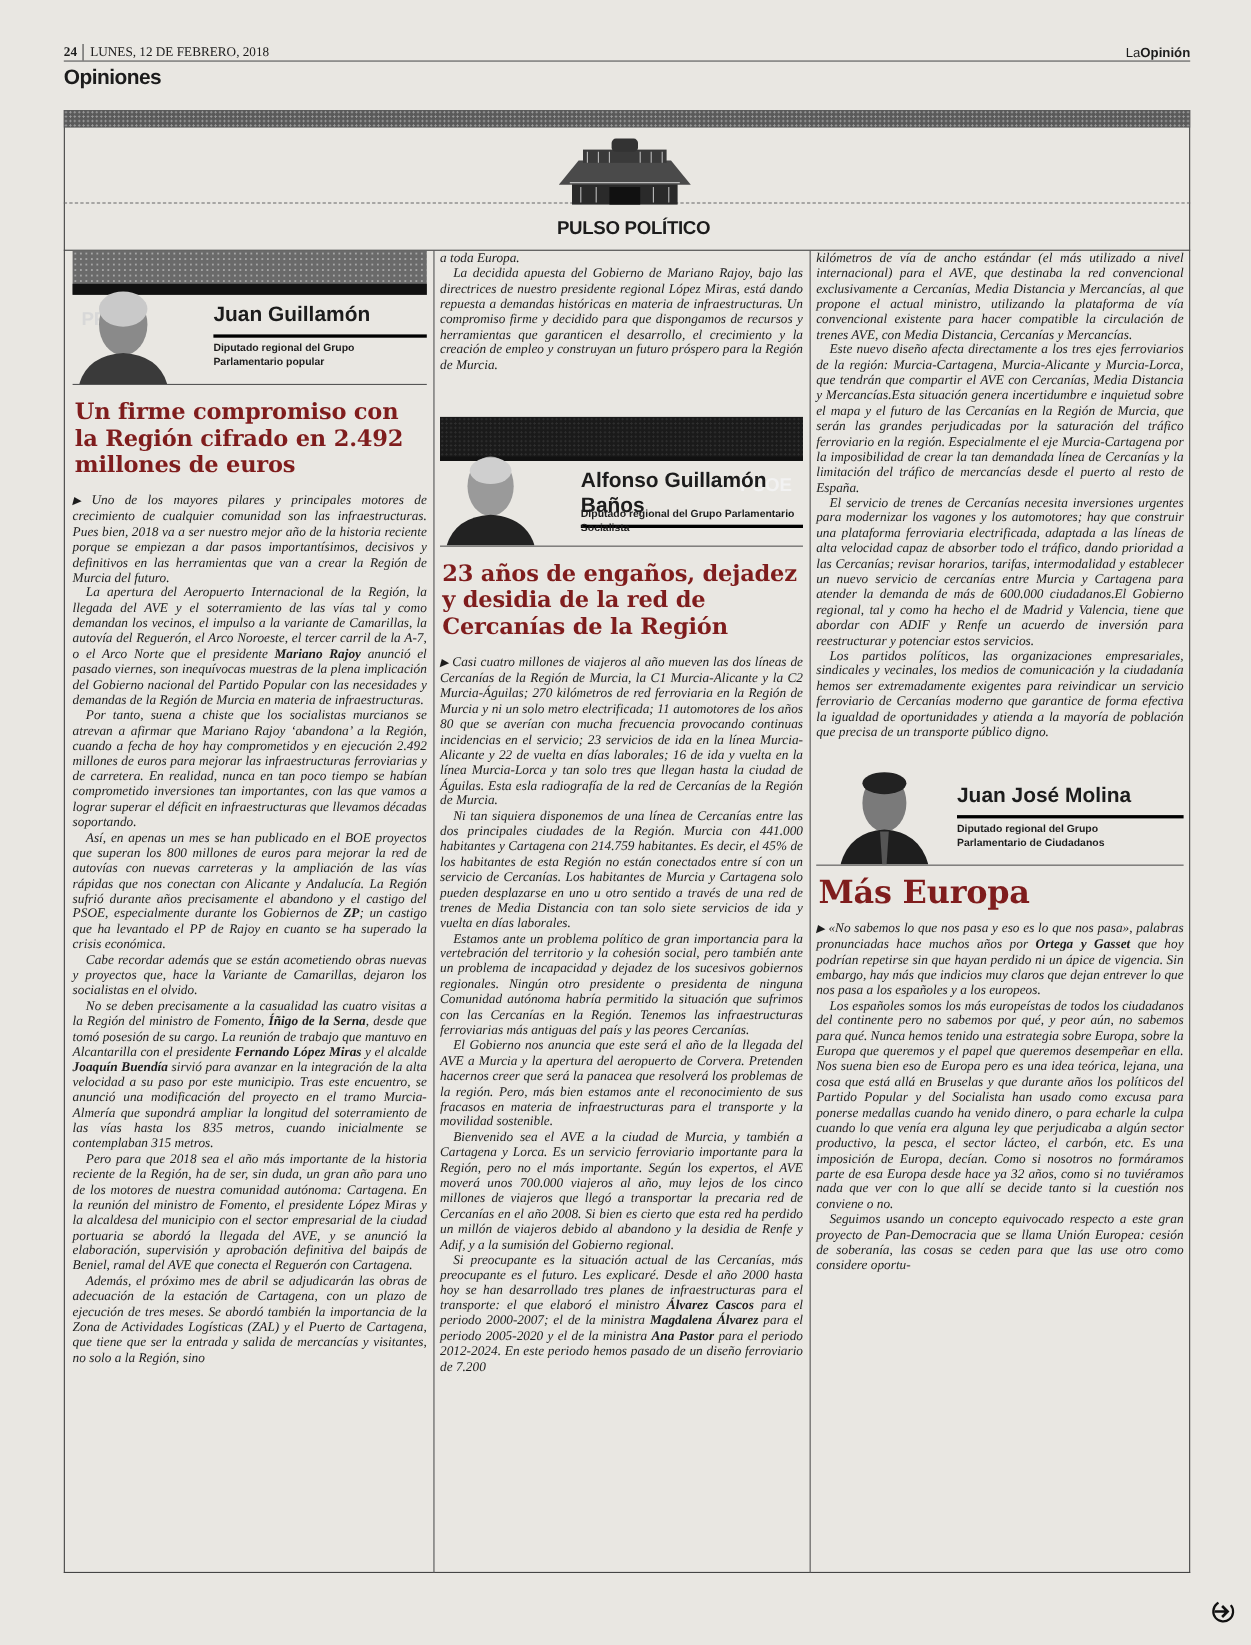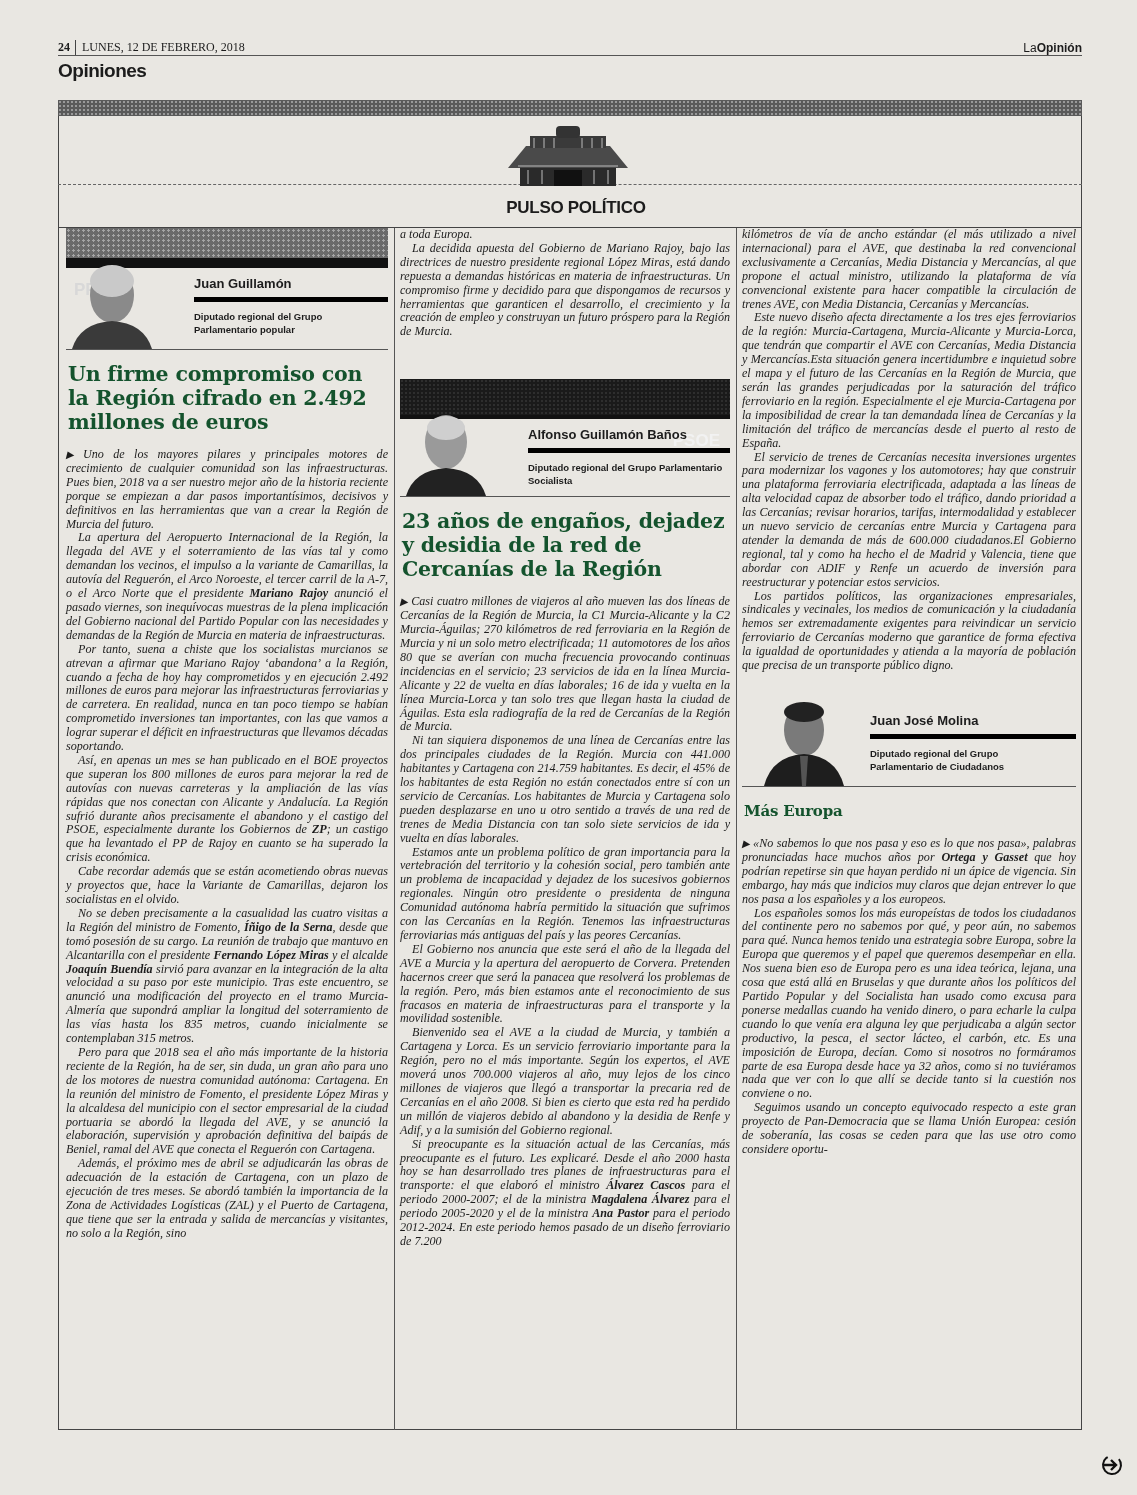--- a/index.html
+++ b/index.html
@@ -68,30 +68,30 @@
   .party-band .tag.left { left: 8px; color: #d8d8d8; }
   .party-band .tag.right { right: 10px; }
   .author {
     position: relative; height: 82px; border-bottom: 1px solid #555;
   }
   .photo {
     position: absolute; left: 6px; bottom: 0; width: 80px; height: 90px;
   }
   .author .name {
     position: absolute; left: 128px; top: 8px; right: 0;
-    font-family: "Liberation Sans", sans-serif; font-weight: bold; font-size: 13px;
-    padding-bottom: 6px; border-bottom: 5px solid #000000;
+    font-family: "Liberation Sans", sans-serif; font-weight: bold; font-size: 19px;
+    padding-bottom: 6px; border-bottom: 3px solid #000000;
   }
   .author .role {
     position: absolute; left: 128px; top: 42px; right: 0;
     font-family: "Liberation Sans", sans-serif; font-weight: bold; font-size: 9.5px; line-height: 13px;
   }
   .headline {
     font-family: "DejaVu Serif", serif; font-weight: bold; font-size: 20.5px; line-height: 24px;
-    color: #14532d; margin: 12px 0 14px 2px; letter-spacing: -0.2px;
+    color: #7f1d1d; margin: 12px 0 14px 2px; letter-spacing: -0.2px;
   }
   .body p {
     font-family: "Liberation Serif", serif; font-size: 12.1px; line-height: 13.9px;
     text-align: justify; text-indent: 12px; hyphens: auto; font-style: italic;
   }
   .body p.first { text-indent: 0; }
   .body p.noindent { text-indent: 0; }
   .body b { font-weight: bold; }
   .tri { font-size: 10px; margin-right: 3px; }
   .arrow-next {
@@ -219,21 +219,21 @@
       <ellipse cx="40" cy="16" rx="20" ry="10" fill="#222"></ellipse>
       <path d="M0 90 Q8 60 40 58 Q72 60 80 90 Z" fill="#1e1e1e"></path>
       <polygon points="36,60 44,60 42,90 38,90" fill="#555"></polygon>
     </svg>
     <div class="name">Juan José Molina</div>
     <div class="role">
       <div>Diputado regional del Grupo</div>
       <div>Parlamentario de Ciudadanos</div>
     </div>
   </div>
-  <h2 class="headline" style="font-size:15px">Más Europa</h2>
+  <h2 class="headline" style="font-size:29px">Más Europa</h2>
   <div class="body">
       <p class="first"><span class="tri">▶</span>«No sabemos lo que nos pasa y eso es lo que nos pasa», palabras pronunciadas hace muchos años por <b>Ortega y Gasset</b> que hoy podrían repetirse sin que hayan perdido ni un ápice de vigencia. Sin embargo, hay más que indicios muy claros que dejan entrever lo que nos pasa a los españoles y a los europeos.</p>
       <p>Los españoles somos los más europeístas de todos los ciudadanos del continente pero no sabemos por qué, y peor aún, no sabemos para qué. Nunca hemos tenido una estrategia sobre Europa, sobre la Europa que queremos y el papel que queremos desempeñar en ella. Nos suena bien eso de Europa pero es una idea teórica, lejana, una cosa que está allá en Bruselas y que durante años los políticos del Partido Popular y del Socialista han usado como excusa para ponerse medallas cuando ha venido dinero, o para echarle la culpa cuando lo que venía era alguna ley que perjudicaba a algún sector productivo, la pesca, el sector lácteo, el carbón, etc. Es una imposición de Europa, decían. Como si nosotros no formáramos parte de esa Europa desde hace ya 32 años, como si no tuviéramos nada que ver con lo que allí se decide tanto si la cuestión nos conviene o no.</p>
       <p>Seguimos usando un concepto equivocado respecto a este gran proyecto de Pan-Democracia que se llama Unión Europea: cesión de soberanía, las cosas se ceden para que las use otro como considere oportu-</p>
     </div>
 </div>
 
 <svg class="arrow-next" viewBox="0 0 22 22">
   <circle cx="11" cy="11" r="9" fill="none" stroke="#111" stroke-width="2" stroke-dasharray="44 14" transform="rotate(-40 11 11)"></circle>
   <path d="M3 11 H14 M10 6 L15 11 L10 16" stroke="#111" stroke-width="2.4" fill="none"></path>

